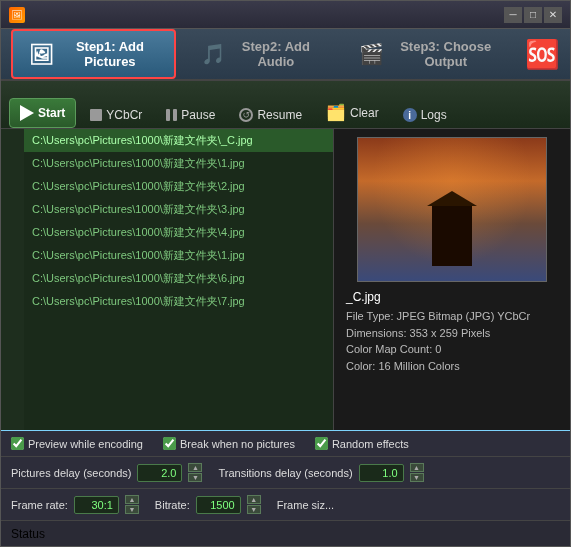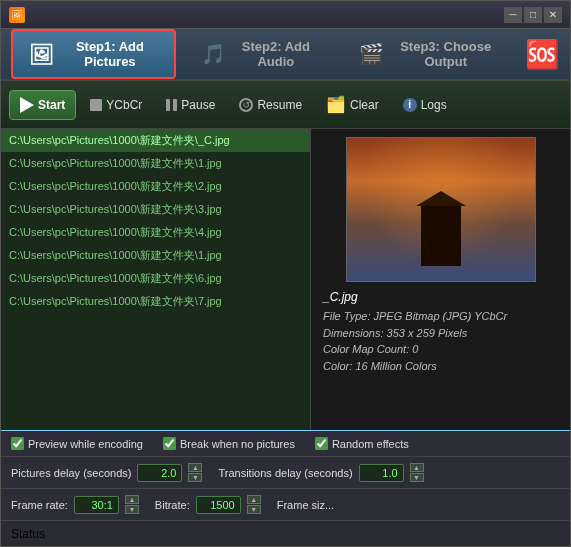--- a/index.html
+++ b/index.html
@@ -90,21 +90,21 @@
     }
     .step-btn.inactive {
       background: transparent;
       color: #aaa;
     }
 
     .toolbar {
       background: linear-gradient(to bottom, #2a3a2a, #1a2a1a);
       height: 48px;
       display: flex;
-      align-items: center;
+      align-items: flex-end;
       padding: 0 8px;
       gap: 4px;
       border-bottom: 1px solid #444;
     }
     .tool-btn {
       display: flex;
       align-items: center;
       gap: 4px;
       padding: 6px 10px;
       border-radius: 4px;
@@ -141,20 +141,21 @@
       width: 4px;
       height: 12px;
       background: #999;
       border-radius: 1px;
     }
 
     .main-content {
       display: flex;
       flex: 1;
       background: #1e2e1e;
+      padding-left: 23px;
     }
     .file-list-panel {
       width: 310px;
       background: #1a2a1a;
       overflow-y: auto;
       border-right: 1px solid #444;
     }
     .file-item {
       padding: 4px 8px;
       color: #7ec87e;
@@ -211,21 +212,20 @@
       border-right: 25px solid transparent;
       border-bottom: 15px solid #2a1500;
       margin: 0 auto;
     }
     .image-info {
       padding: 6px 4px;
       color: #bbb;
       font-size: 11px;
       width: 100%;
       line-height: 1.5;
-      font-style: italic;
     }
     .image-filename {
       color: white;
       font-size: 12px;
       margin-bottom: 2px;
     }
 
     .options-bar {
       background: #2d2d3a;
       padding: 6px 10px;

